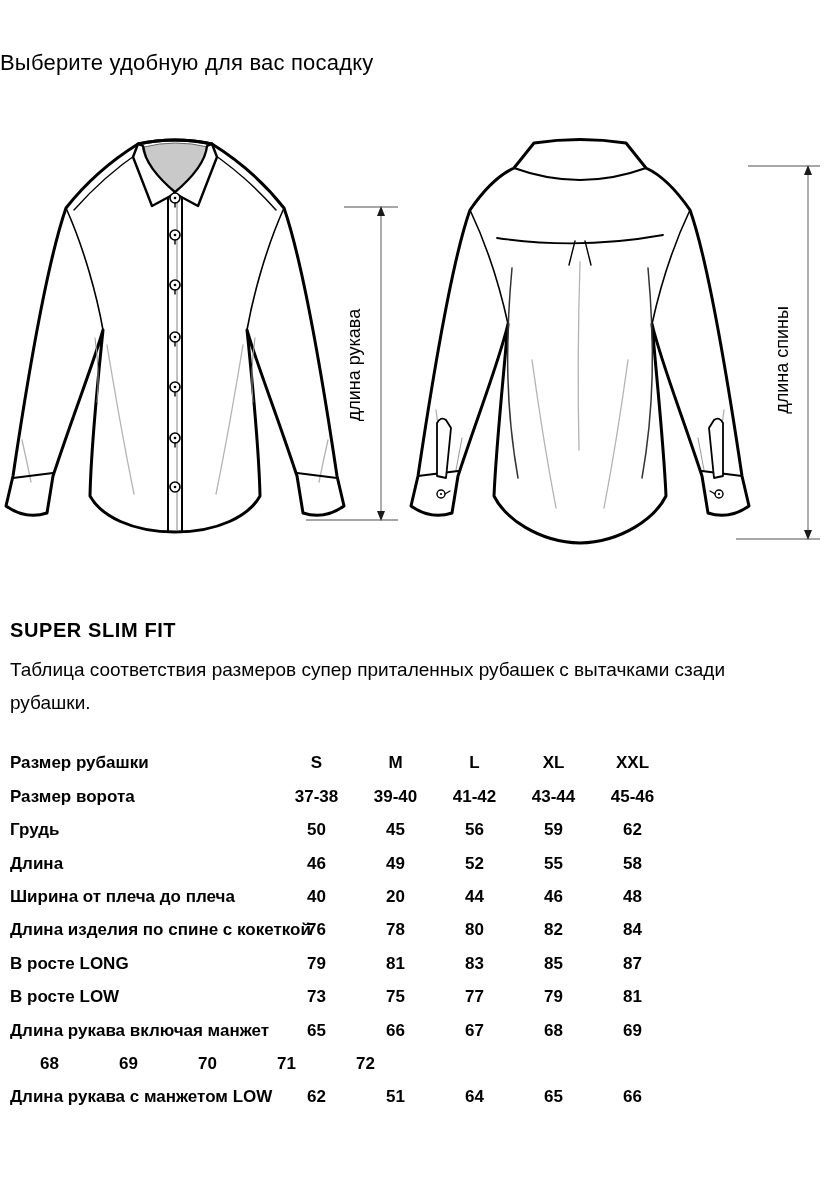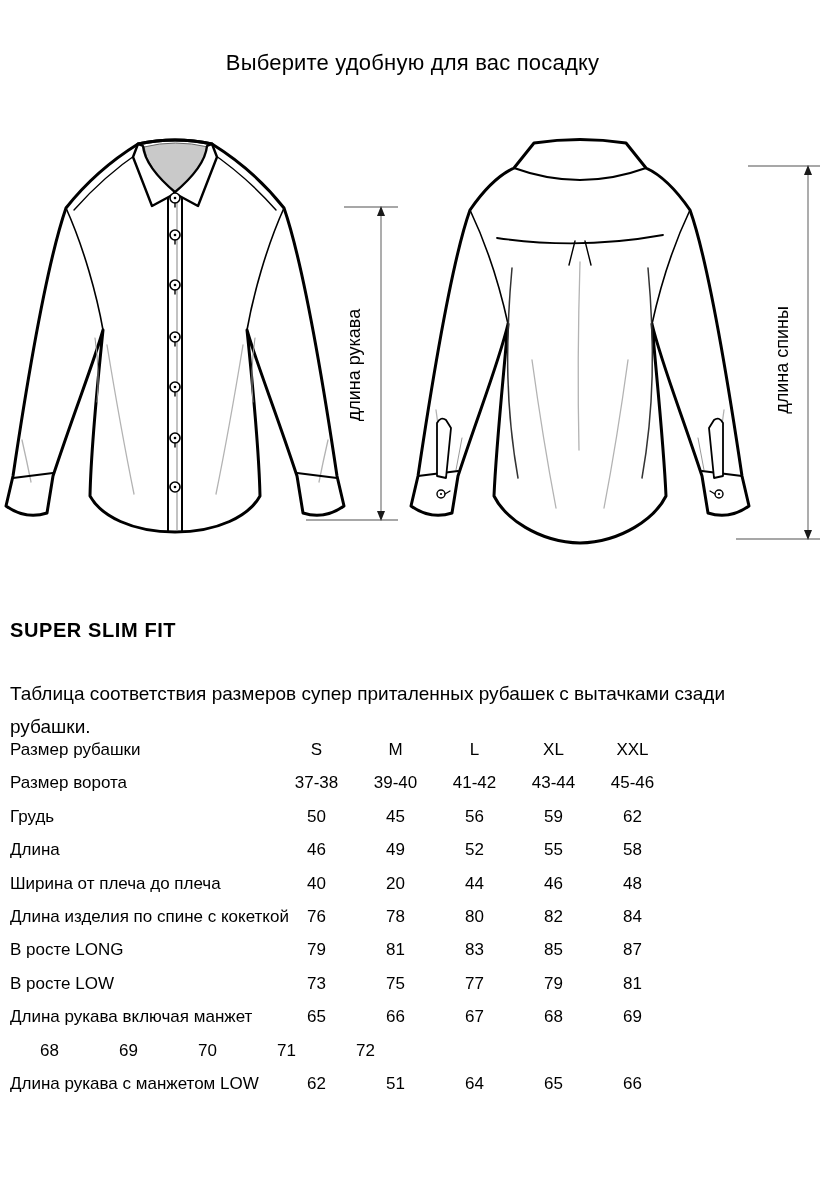--- a/index.html
+++ b/index.html
@@ -1,25 +1,25 @@
 <!DOCTYPE html>
 <html><head>
 <meta charset="utf-8">
 <style>
   html,body{margin:0;padding:0;background:#fff;}
   body{width:825px;height:1200px;position:relative;font-family:"Liberation Sans",sans-serif;color:#000;overflow:hidden;}
   .page{position:absolute;inset:0;}
-  .title{position:absolute;top:50px;left:0;right:0;margin:0;text-align:center;
+  .title{position:absolute;top:50px;left:0;right:0;margin:0;
          font-size:22px;font-weight:400;letter-spacing:0.2px;}
   .diagram{position:absolute;top:110px;left:0;}
   .heading{position:absolute;top:619px;left:10px;margin:0;font-size:20px;font-weight:700;letter-spacing:0.6px;text-align:right;}
-  .description{position:absolute;top:677px;left:10px;width:778px;margin:0;
+  .description{position:absolute;top:653px;left:10px;width:778px;margin:0;
                font-size:19px;line-height:33px;}
   .size-table{position:absolute;top:740px;left:10px;width:670px;}
-  .trow{display:flex;height:33.4px;align-items:flex-start;}
+  .trow{display:flex;height:33.4px;align-items:flex-end;font-weight:bold;}
   .tlabel{width:267px;font-size:17px;white-space:nowrap;}
   .tcell{width:79px;text-align:center;font-size:17px;}
 </style>
 </head>
 <body>
 
 <div class="page">
 
   <h1 class="title">Выберите удобную для вас посадку</h1>
 

